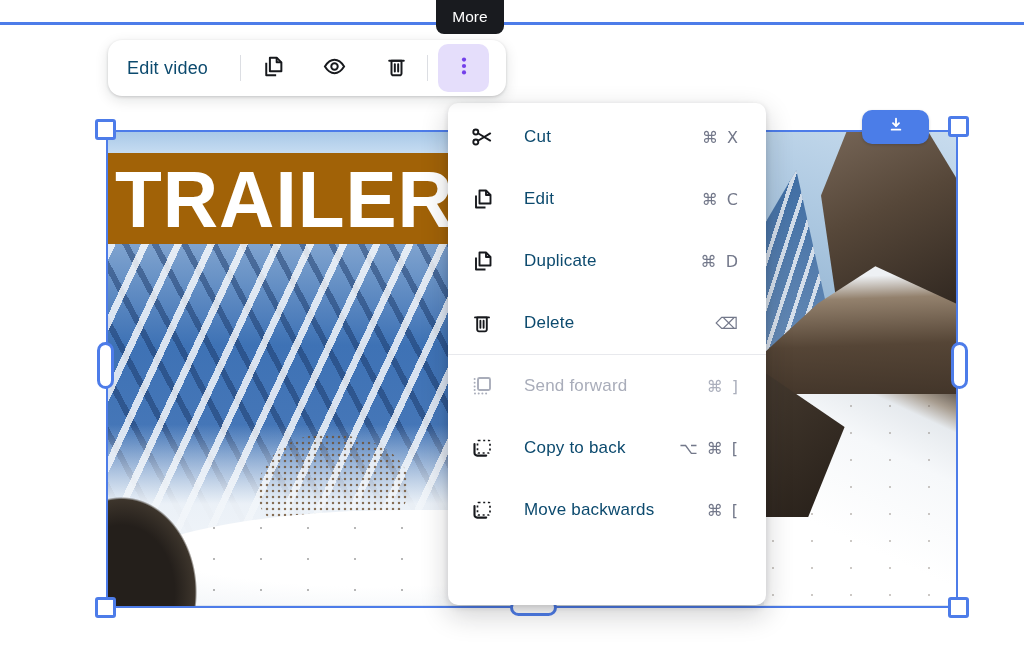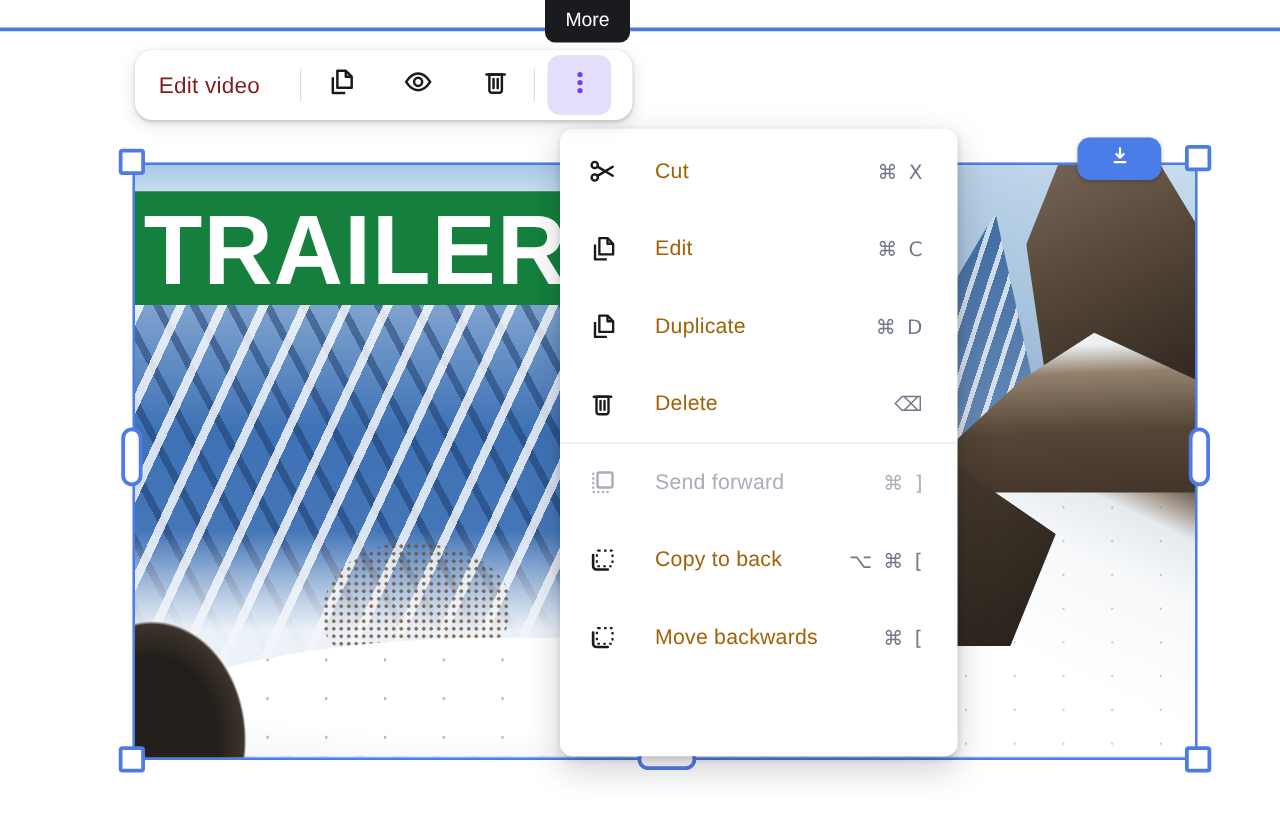--- a/index.html
+++ b/index.html
@@ -15,38 +15,38 @@
   .tooltip { position:absolute; left:436px; top:-7px; width:68px; height:41px;
              background:#191b1f; border-radius:8px; color:#fff; z-index:9;
              display:flex; align-items:flex-end; justify-content:center;
              font-size:15.5px; padding-bottom:8px; }
 
   
   .toolbar { position:absolute; left:108px; top:40px; width:398px; height:56px;
              background:#fff; border-radius:14px; z-index:7;
              box-shadow:0 1px 3px rgba(20,22,26,.18), 0 4px 14px rgba(20,22,26,.12);
              display:flex; align-items:center; }
-  .tb-label { font-size:18px; color:#7f1d1d; padding-left:19px; width:132px;
+  .tb-label { font-size:18px; color:#0c4a6e; padding-left:19px; width:132px;
               letter-spacing:.2px; cursor:pointer; }
   .tb-divider { width:1px; height:26px; background:#dcdee3; }
   .tb-icon-btn { width:62px; height:56px; display:flex; align-items:center;
                  justify-content:center; cursor:pointer; color:#17191d; }
   .tb-icon-btn svg { width:25px; height:25px; }
   .tb-more { margin-left:10px; width:51px; height:48px; border-radius:10px;
              background:#e5defb; display:flex; align-items:center; justify-content:center;
              cursor:pointer; }
   .tb-more svg { width:24px; height:24px; color:#7340ea; }
 
   
   .video-el { position:absolute; left:106px; top:130px; width:852px; height:478px;
               border:2.5px solid #4d7ce9; z-index:2; overflow:hidden; background:#dfe7ef; }
   .scene-left { position:absolute; left:0; top:0; width:660px; height:473px; }
   .sky { position:absolute; left:0; top:0; right:0; height:21px;
          background:linear-gradient(180deg,#a9c9e8,#c6dcf1); }
-  .banner { position:absolute; left:0; top:21px; right:0; height:91px; background:#15803d; }
+  .banner { position:absolute; left:0; top:21px; right:0; height:91px; background:#a16207; }
   .banner-text { position:absolute; left:7px; top:0; height:91px; line-height:93px;
                  font-size:79px; font-weight:700; color:#ffffff; letter-spacing:1px;
                  white-space:nowrap; transform:scaleX(.97); transform-origin:left; }
   .mountains { position:absolute; left:0; right:0; top:112px; bottom:0;
     background:
       linear-gradient(180deg, rgba(250,252,254,0) 50%, rgba(242,246,250,.95) 72%, #f4f7fa 100%),
       repeating-linear-gradient(115deg, rgba(255,255,255,.8) 0 7px, rgba(255,255,255,0) 7px 30px),
       repeating-linear-gradient(62deg, rgba(21,48,94,.45) 0 6px, rgba(21,48,94,0) 6px 26px),
       linear-gradient(180deg,#7fa3cf 0%, #3e72b5 28%, #4677b8 55%, #93b1d4 100%); }
   .shrub { position:absolute; left:150px; bottom:66px; width:150px; height:105px;
@@ -97,21 +97,21 @@
   
   .menu { position:absolute; left:448px; top:103px; width:318px; height:502px;
           background:#fff; border-radius:10px; z-index:6; padding-top:3px;
           box-shadow:0 2px 6px rgba(20,22,26,.14), 0 10px 28px rgba(20,22,26,.20);
           overflow:hidden; }
   .menu-item { height:62px; display:flex; align-items:center; padding:0 26px 0 22px;
                color:#17191d; cursor:pointer; }
   .menu-item.disabled { color:#a9adba; cursor:default; }
   .mi-icon { width:24px; height:24px; flex:0 0 24px; display:flex; align-items:center; }
   .mi-icon svg { width:24px; height:24px; }
-  .mi-label { font-size:17px; margin-left:30px; color:#a16207; letter-spacing:.2px; }
+  .mi-label { font-size:17px; margin-left:30px; color:#0c4a6e; letter-spacing:.2px; }
   .menu-item.disabled .mi-label { color:#a9adba; }
   .mi-shortcut { margin-left:auto; font-size:16px; color:#73788a; letter-spacing:2px;
                  font-family:"DejaVu Sans", sans-serif; }
   .menu-item.disabled .mi-shortcut { color:#abafbc; }
   .menu-divider { height:1px; background:#e8e9ed; margin:0; }
 </style>
 </head>
 <body>
 
 <div class="stage">

